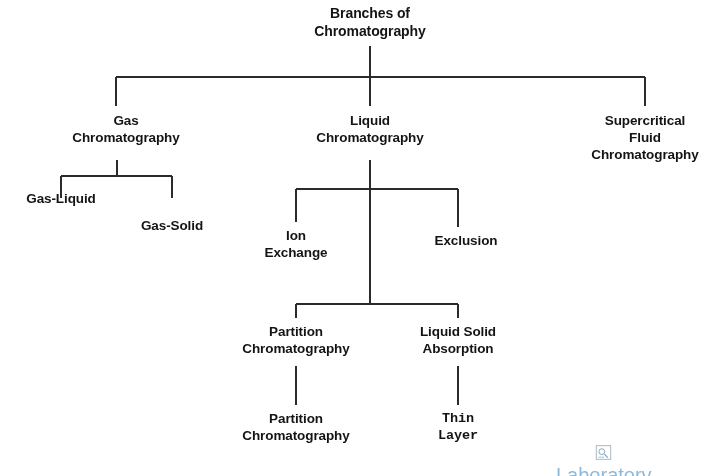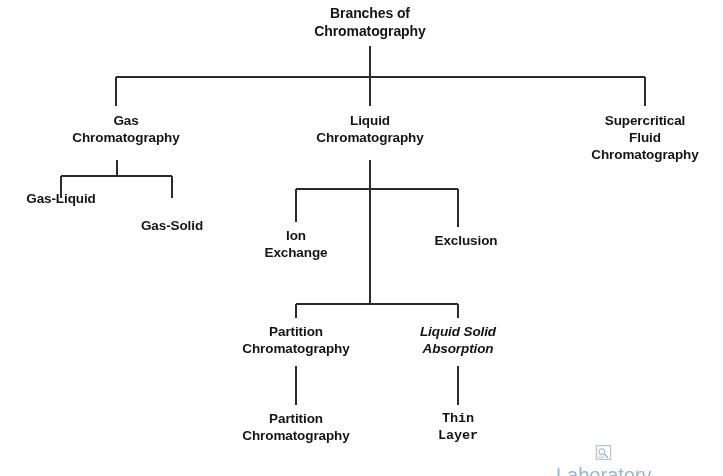--- a/index.html
+++ b/index.html
@@ -102,21 +102,21 @@
       <div class="node" style="left: 645px; top: 112px;">Supercritical
 Fluid
 Chromatography</div>
       <div class="node" style="left: 61px; top: 190px;">Gas-Liquid</div>
       <div class="node" style="left: 172px; top: 205px; margin-top: 12px;">Gas-Solid</div>
       <div class="node" style="left: 296px; top: 227px;">Ion
 Exchange</div>
       <div class="node" style="left: 458px; top: 232px; padding-left: 16px;">Exclusion</div>
       <div class="node" style="left: 296px; top: 323px;">Partition
 Chromatography</div>
-      <div class="node" style="left: 458px; top: 323px; font-style: italic;">Liquid Solid
+      <div class="node" style="left: 458px; top: 323px;">Liquid Solid
 Absorption</div>
       <div class="node" style="left: 296px; top: 410px;">Partition
 Chromatography</div>
       <div class="node" style="left: 458px; top: 410px; font-family: Liberation Mono, monospace;">Thin
 Layer</div>
     </div>
 
   <div class="logo">
     <svg class="logo-mark" viewBox="0 0 20 20" xmlns="http://www.w3.org/2000/svg">
       <rect x="1.5" y="2" width="17" height="16" fill="none" stroke="#9bb6c7" stroke-width="1.1"></rect>

